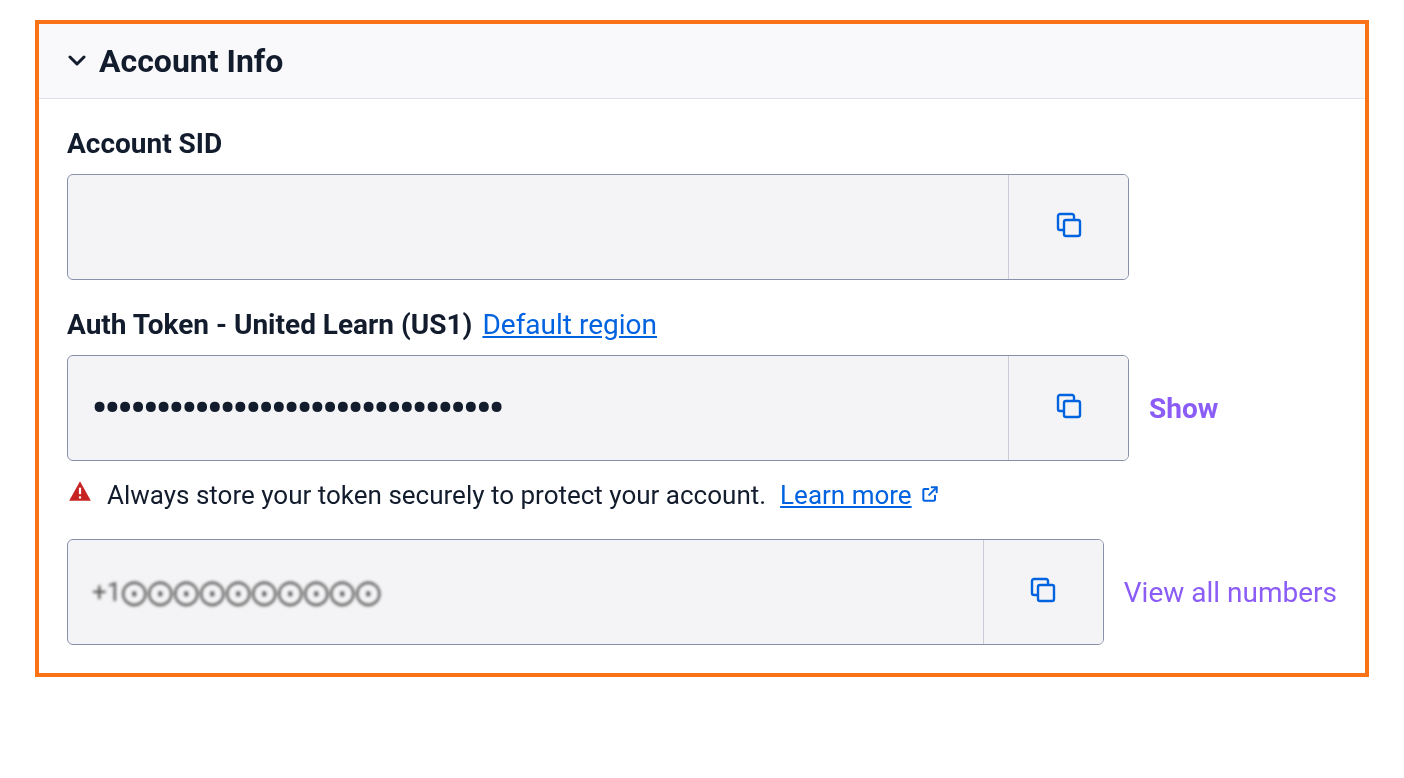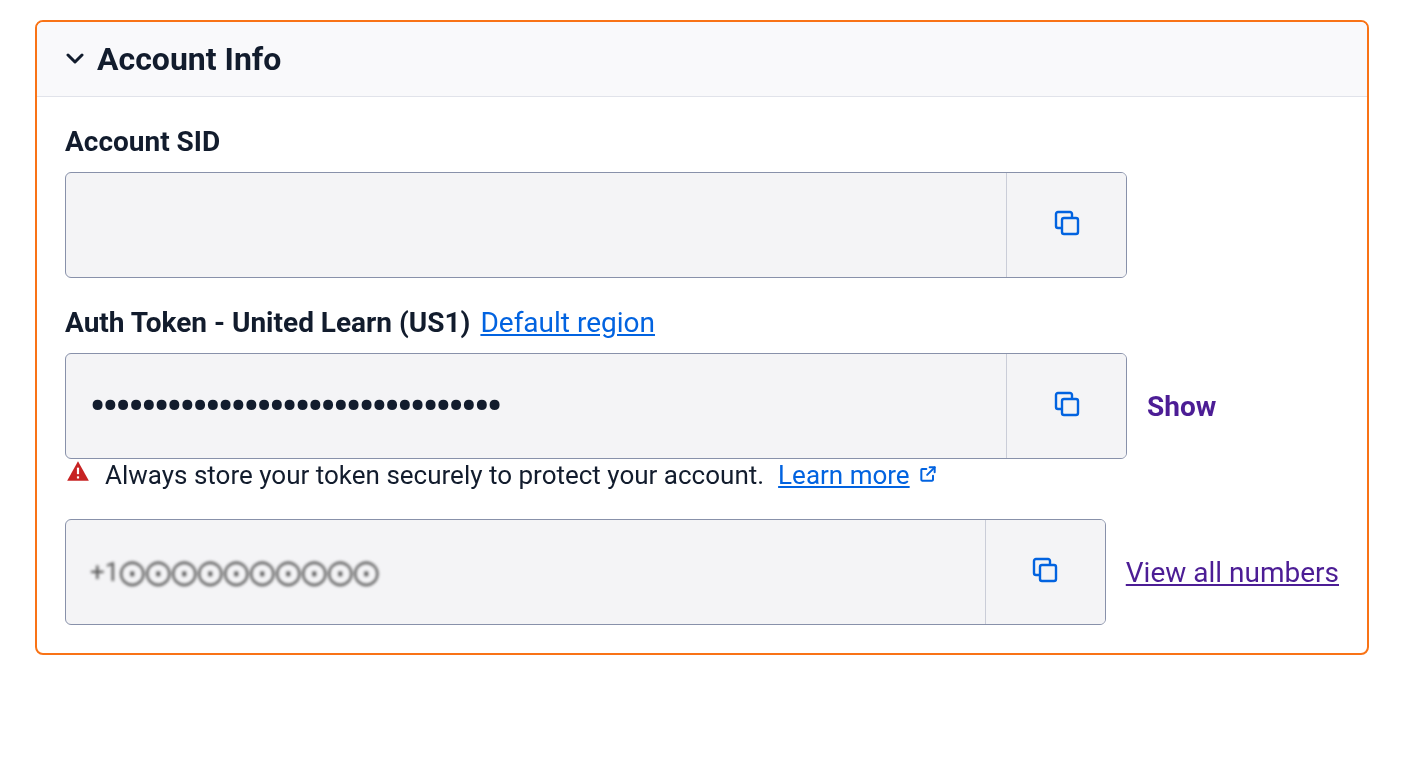--- a/index.html
+++ b/index.html
@@ -7,22 +7,22 @@
       margin: 0;
       padding: 0;
     }
     body {
       font-family: -apple-system, BlinkMacSystemFont, "Segoe UI", Roboto, Helvetica, Arial, sans-serif;
       background: #fff;
       color: #121c2d;
       font-size: 16px;
     }
     .panel {
-      border: 2px solid #f97316;
-      border-radius: 8px;
+      border: 4px solid #f97316;
+      border-radius: 0;
       margin: 20px 35px;
       overflow: hidden;
     }
     .panel-header {
       display: flex;
       align-items: center;
       gap: 12px;
       padding: 18px 28px;
       background: #f9f9fb;
       border-bottom: 1px solid #e1e3ea;
@@ -110,32 +110,32 @@
       border-left: 1px solid #cacdd8;
       background: #f4f4f6;
       display: flex;
       align-items: center;
       justify-content: center;
       cursor: pointer;
     }
     .action-link {
       font-size: 28px;
       font-weight: 700;
-      color: #4c1d95;
+      color: #8b5cf6;
       cursor: pointer;
       white-space: nowrap;
     }
     .action-link.underline {
-      text-decoration: underline;
       font-weight: 400;
     }
     .warning-row {
       display: flex;
       align-items: center;
       gap: 14px;
+      margin-top: 18px;
       font-size: 26px;
       color: #121c2d;
     }
     .warning-row .link {
       color: #0263e0;
       text-decoration: underline;
       cursor: pointer;
       display: inline-flex;
       align-items: flex-end;
       gap: 8px;

